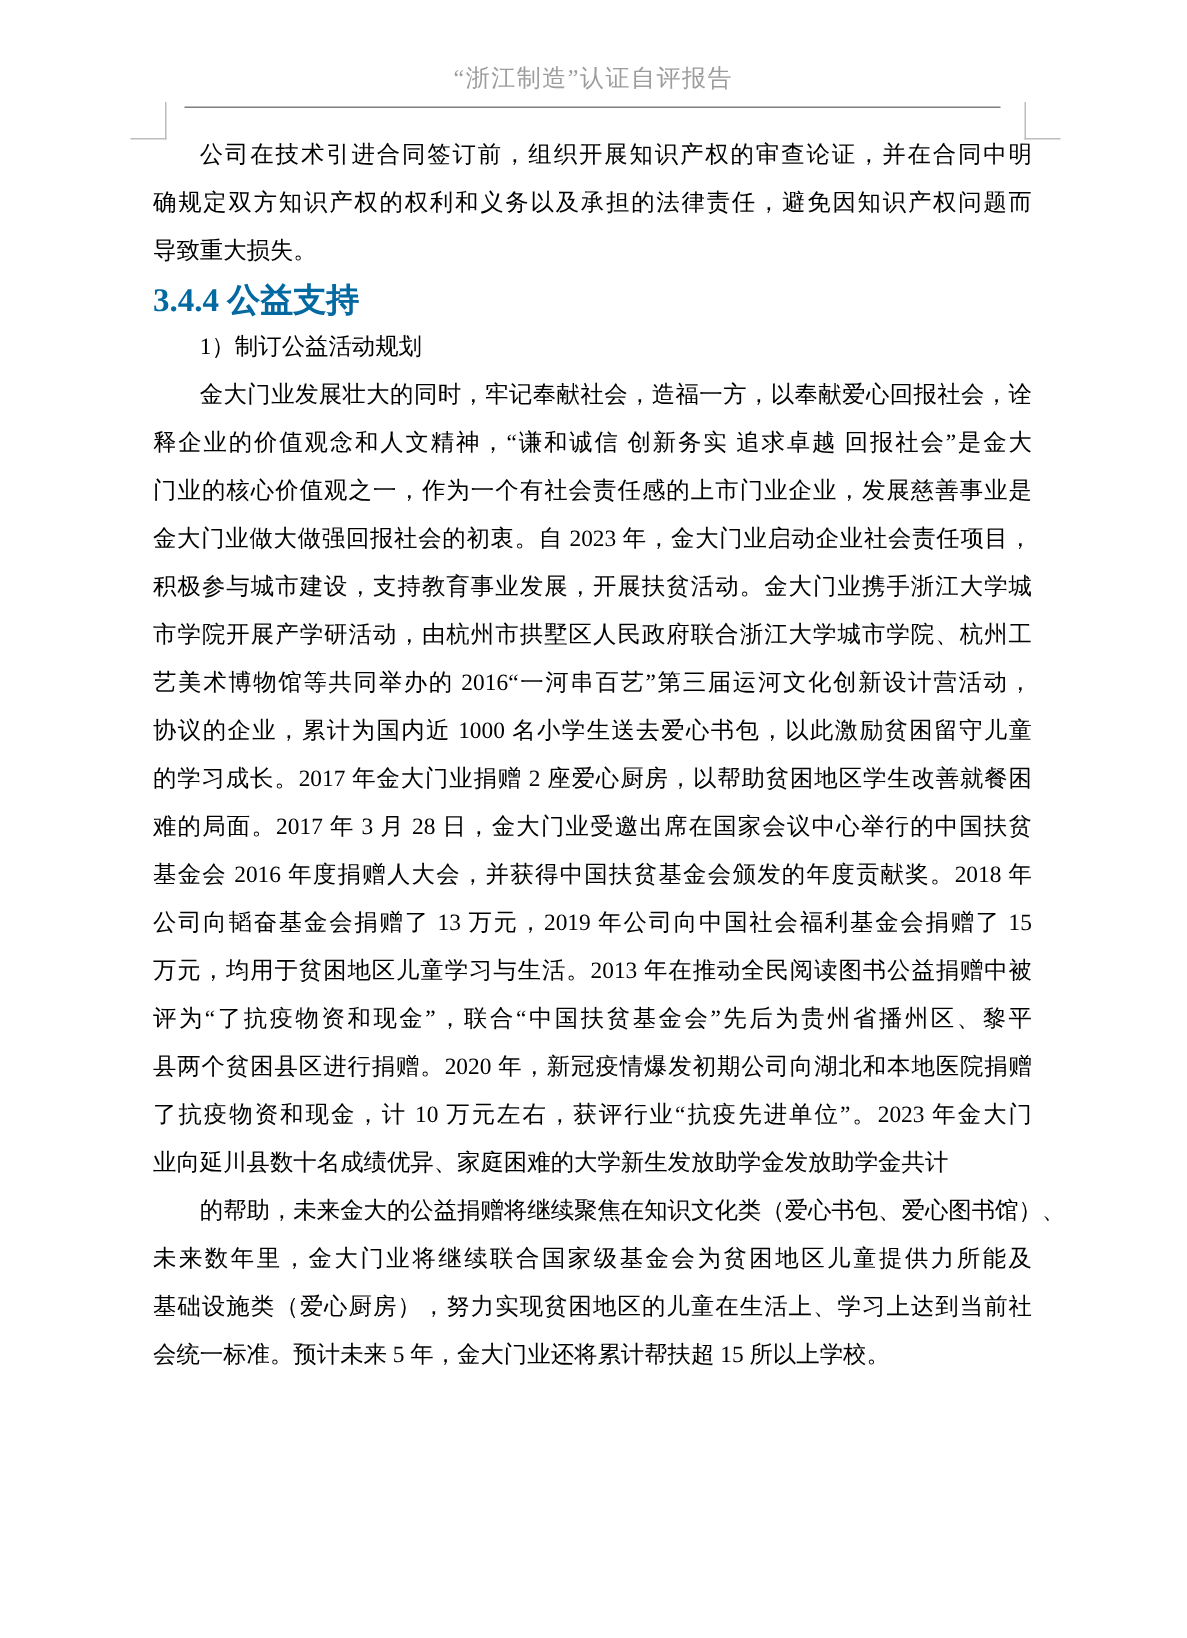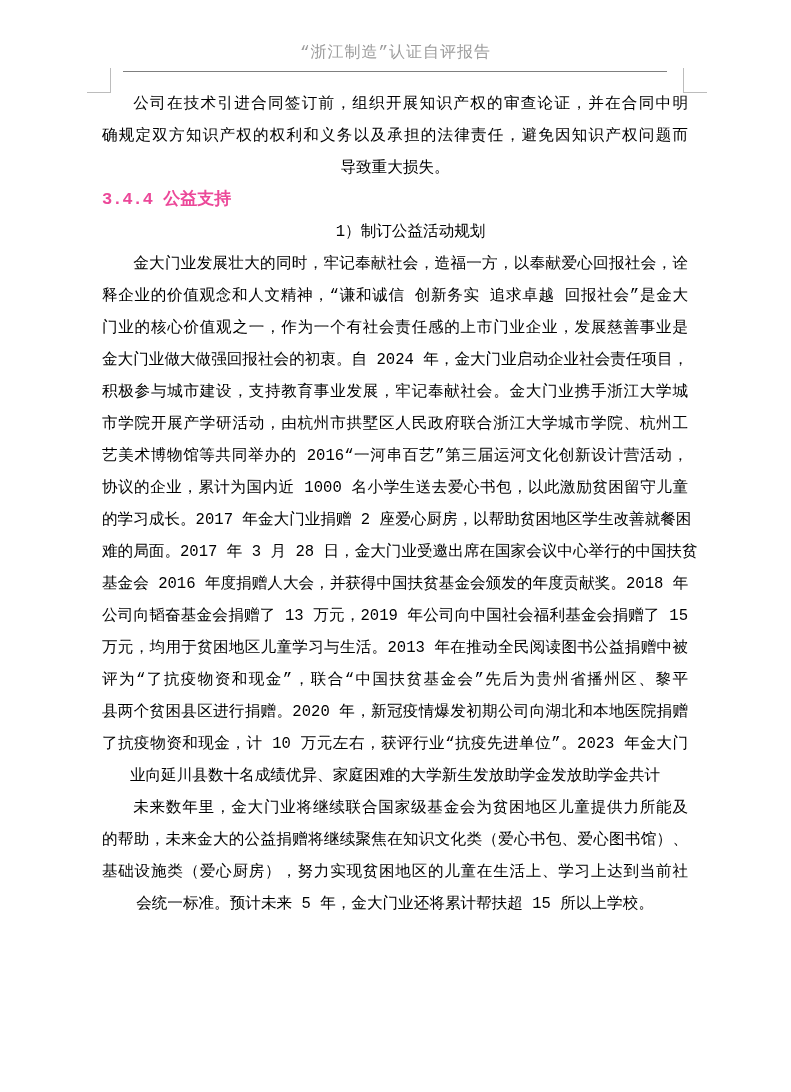--- a/index.html
+++ b/index.html
@@ -2,21 +2,21 @@
 <html><head>
 <meta charset="utf-8">
 <style>
   * { margin: 0; padding: 0; box-sizing: border-box; }
   html, body { background: #ffffff; }
   .page {
     position: relative;
     width: 791px;
     height: 948px;
     background: #ffffff;
-    font-family: Liberation Mono, monospace;
+    font-family: Liberation Serif, serif;
     color: #000000;
     overflow: hidden;
   }
   .header-title {
     position: absolute;
     top: 42px;
     left: 0;
     width: 791px;
     text-align: center;
     font-size: 16px;
@@ -44,28 +44,28 @@
     font-size: 15.6px;
     line-height: 32px;
   }
   .line {
     height: 32px;
     white-space: nowrap;
     text-align: justify;
     text-align-last: justify;
     text-justify: inter-character;
   }
-  .para .line:last-child { text-align: center; text-align-last: auto; }
+  .para .line:last-child { text-align: left; text-align-last: auto; }
   .para .line:first-child { text-indent: 2em; }
   .section-heading {
     height: 32px;
     line-height: 32px;
     font-weight: bold;
-    font-size: 17px;
-    color: #ec4899;
+    font-size: 22px;
+    color: #0369a1;
   }
   .page-number {
     position: absolute;
     top: 1052px;
     left: 0;
     width: 791px;
     text-align: right;
     font-size: 11px;
     color: #808080;
   }
@@ -95,39 +95,39 @@
     <div class="section-heading">3.4.4 公益支持</div>
 
     <div class="para">
         <div class="line">1）制订公益活动规划</div>
       </div>
 
     <div class="para">
         <div class="line">金大门业发展壮大的同时，牢记奉献社会，造福一方，以奉献爱心回报社会，诠</div>
         <div class="line">释企业的价值观念和人文精神，“谦和诚信 创新务实 追求卓越 回报社会”是金大</div>
         <div class="line">门业的核心价值观之一，作为一个有社会责任感的上市门业企业，发展慈善事业是</div>
-        <div class="line">金大门业做大做强回报社会的初衷。自 2024 年，金大门业启动企业社会责任项目，</div>
-        <div class="line">积极参与城市建设，支持教育事业发展，牢记奉献社会。金大门业携手浙江大学城</div>
+        <div class="line">金大门业做大做强回报社会的初衷。自 2023 年，金大门业启动企业社会责任项目，</div>
+        <div class="line">积极参与城市建设，支持教育事业发展，开展扶贫活动。金大门业携手浙江大学城</div>
         <div class="line">市学院开展产学研活动，由杭州市拱墅区人民政府联合浙江大学城市学院、杭州工</div>
         <div class="line">艺美术博物馆等共同举办的 2016“一河串百艺”第三届运河文化创新设计营活动，</div>
         <div class="line">协议的企业，累计为国内近 1000 名小学生送去爱心书包，以此激励贫困留守儿童</div>
         <div class="line">的学习成长。2017 年金大门业捐赠 2 座爱心厨房，以帮助贫困地区学生改善就餐困</div>
         <div class="line">难的局面。2017 年 3 月 28 日，金大门业受邀出席在国家会议中心举行的中国扶贫</div>
         <div class="line">基金会 2016 年度捐赠人大会，并获得中国扶贫基金会颁发的年度贡献奖。2018 年</div>
         <div class="line">公司向韬奋基金会捐赠了 13 万元，2019 年公司向中国社会福利基金会捐赠了 15</div>
         <div class="line">万元，均用于贫困地区儿童学习与生活。2013 年在推动全民阅读图书公益捐赠中被</div>
         <div class="line">评为“了抗疫物资和现金”，联合“中国扶贫基金会”先后为贵州省播州区、黎平</div>
         <div class="line">县两个贫困县区进行捐赠。2020 年，新冠疫情爆发初期公司向湖北和本地医院捐赠</div>
         <div class="line">了抗疫物资和现金，计 10 万元左右，获评行业“抗疫先进单位”。2023 年金大门</div>
         <div class="line">业向延川县数十名成绩优异、家庭困难的大学新生发放助学金发放助学金共计</div>
       </div>
 
     <div class="para">
+        <div class="line">的帮助，未来金大的公益捐赠将继续聚焦在知识文化类（爱心书包、爱心图书馆）、</div>
         <div class="line">未来数年里，金大门业将继续联合国家级基金会为贫困地区儿童提供力所能及</div>
-        <div class="line">的帮助，未来金大的公益捐赠将继续聚焦在知识文化类（爱心书包、爱心图书馆）、</div>
         <div class="line">基础设施类（爱心厨房），努力实现贫困地区的儿童在生活上、学习上达到当前社</div>
         <div class="line">会统一标准。预计未来 5 年，金大门业还将累计帮扶超 15 所以上学校。</div>
       </div>
 
   </div>
 
   <div class="page-number">19</div>
 
 </div>
 

